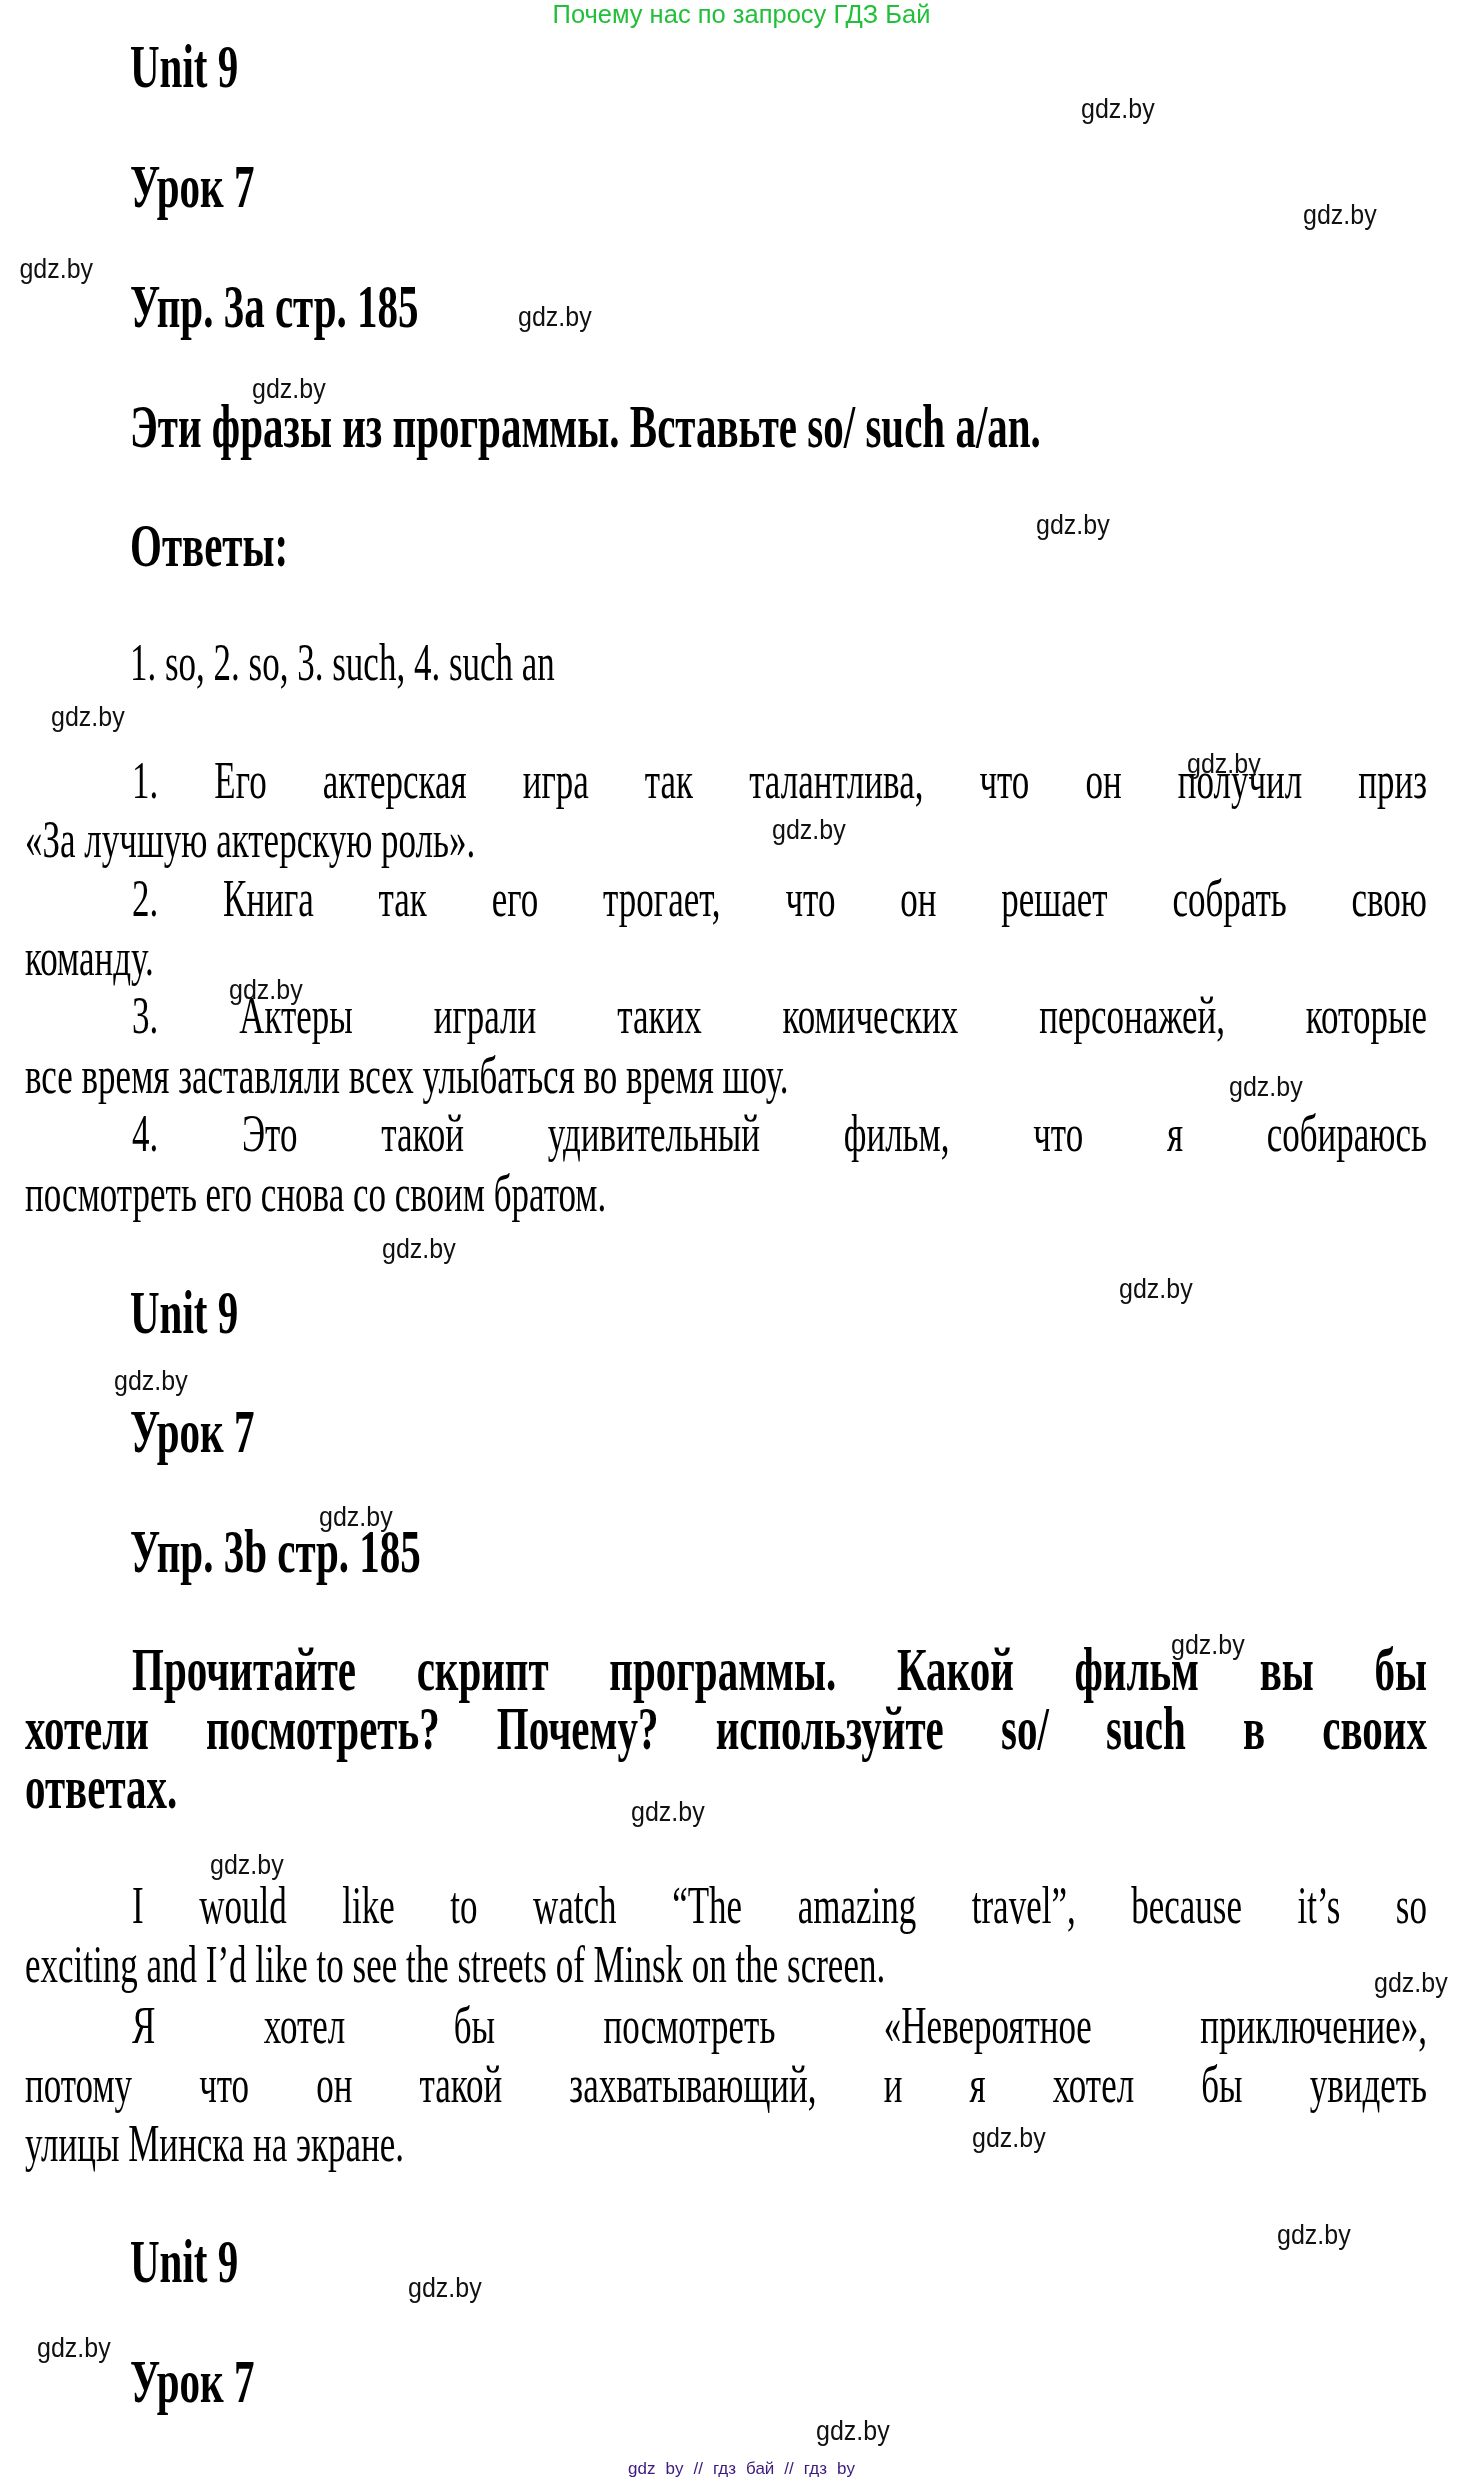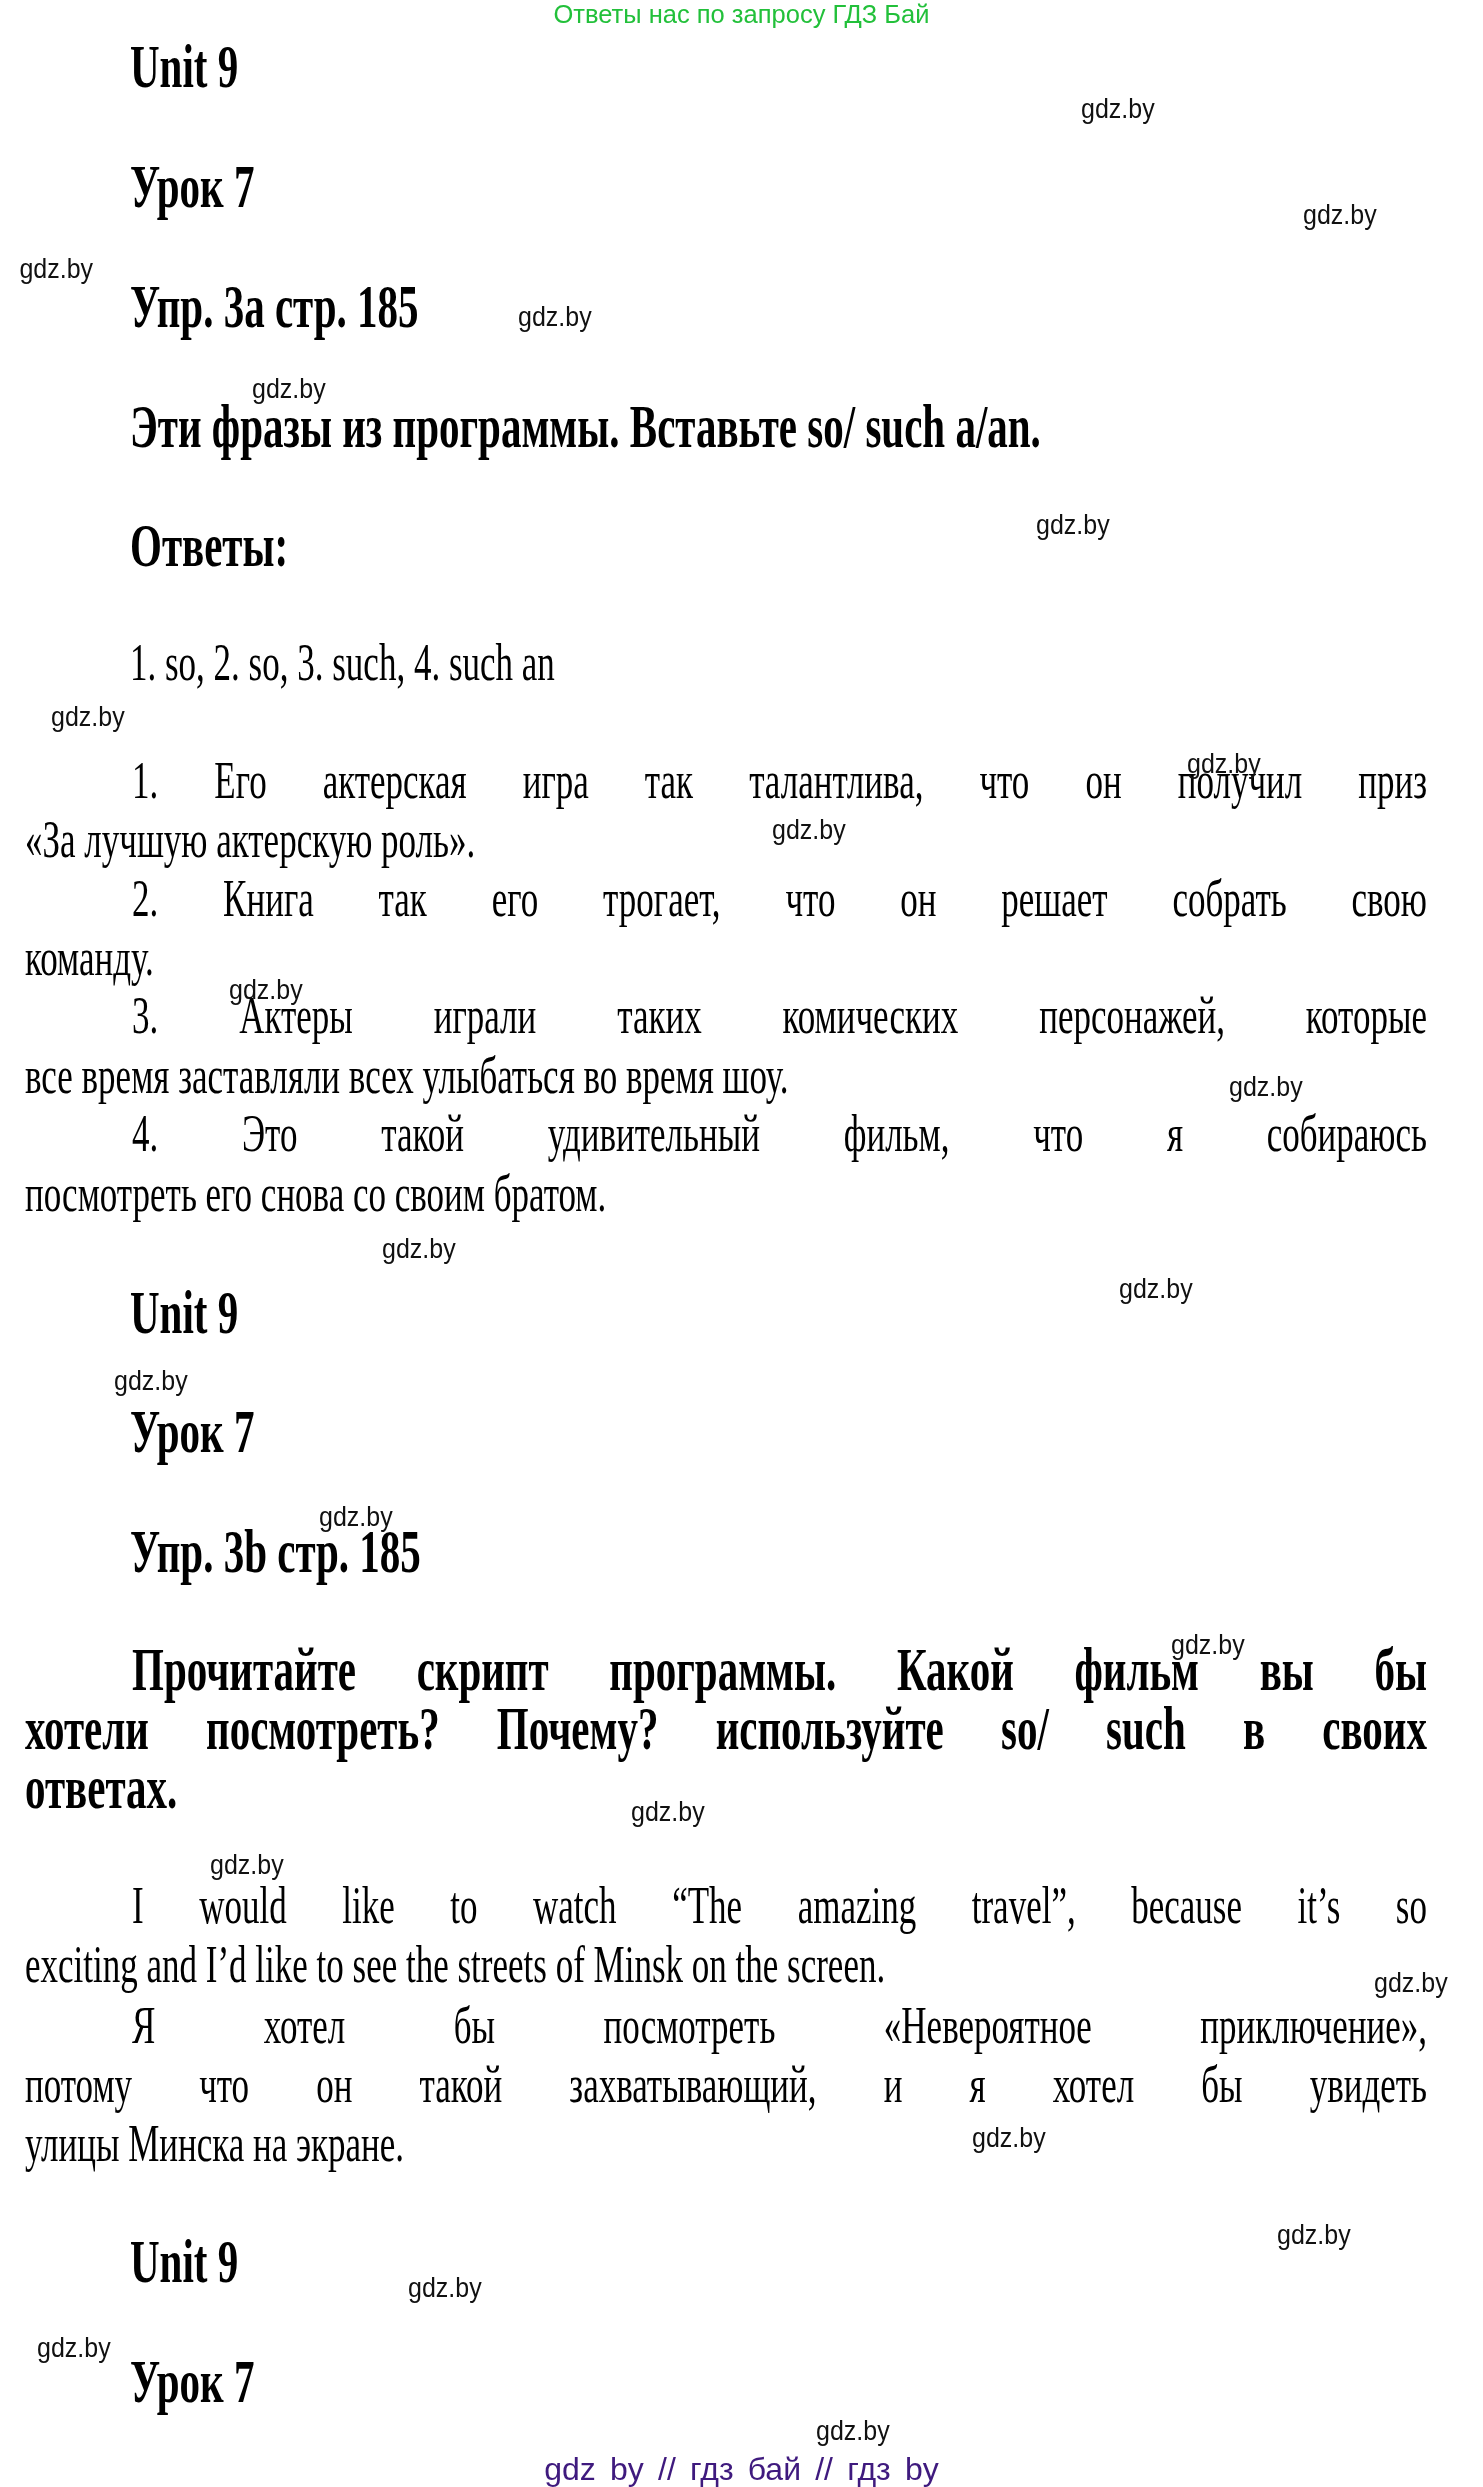--- a/index.html
+++ b/index.html
@@ -1,32 +1,32 @@
 <!DOCTYPE html>
 <html style="font-size:14px"><head>
 <meta charset="utf-8">
 <style>
   html, body { margin:0; padding:0; background:#ffffff; }
   body { width:1483px; height:2487px; position:relative; overflow:hidden; }
   .hdr { position:absolute; left:0; width:1483px; top:0; text-align:center;
          font-family:"Liberation Sans", sans-serif; font-size:25.5px; color:#22c03a; line-height:28px; }
   .ftr { position:absolute; left:0; width:1483px; top:2455px; text-align:center;
-         font-family:"Liberation Sans", sans-serif; font-size:32px; color:#3f1a7e; line-height:28px; word-spacing:5.3px; }
+         font-family:"Liberation Sans", sans-serif; font-size:17px; color:#3f1a7e; line-height:28px; word-spacing:5.3px; }
   .ln { position:absolute; white-space:nowrap; font-family:"Liberation Serif", serif; color:#000;
         transform-origin:left bottom; transform:scaleY(1.48); line-height:1; }
   .ln.body { font-size:35px; }
   .ln.bold { font-weight:bold; font-size:41px; }
   .ln.just { text-align:justify; text-align-last:justify; white-space:normal; }
   .wm { position:absolute; font-family:"Liberation Sans", sans-serif; font-size:25px; color:#111;
         transform-origin:left top; transform:scaleY(1.1); line-height:1; white-space:nowrap; }
 </style>
 </head>
 <body>
 
-<div class="hdr">Ответы нас по запросу ГДЗ Бай</div>
+<div class="hdr">Почему нас по запросу ГДЗ Бай</div>
 
 <div class="ln bold" style="left:130px; top:56px;">Unit 9</div>
 <div class="ln bold" style="left:130px; top:176px;">Урок 7</div>
 <div class="ln bold" style="left:130px; top:296px;">Упр. 3а стр. 185</div>
 <div class="ln bold" style="left:130px; top:416px;">Эти фразы из программы. Вставьте so/ such a/an.</div>
 <div class="ln bold" style="left:130px; top:535px;">Ответы:</div>
 <div class="ln body" style="left:130px; top:654px;">1. so, 2. so, 3. such, 4. such an</div>
 
 <div class="ln body just" style="left:132px; width:1295px; top:772px;">1. Его актерская игра так талантлива, что он получил приз</div>
 <div class="ln body" style="left:25px; top:831px;">«За лучшую актерскую роль».</div>

